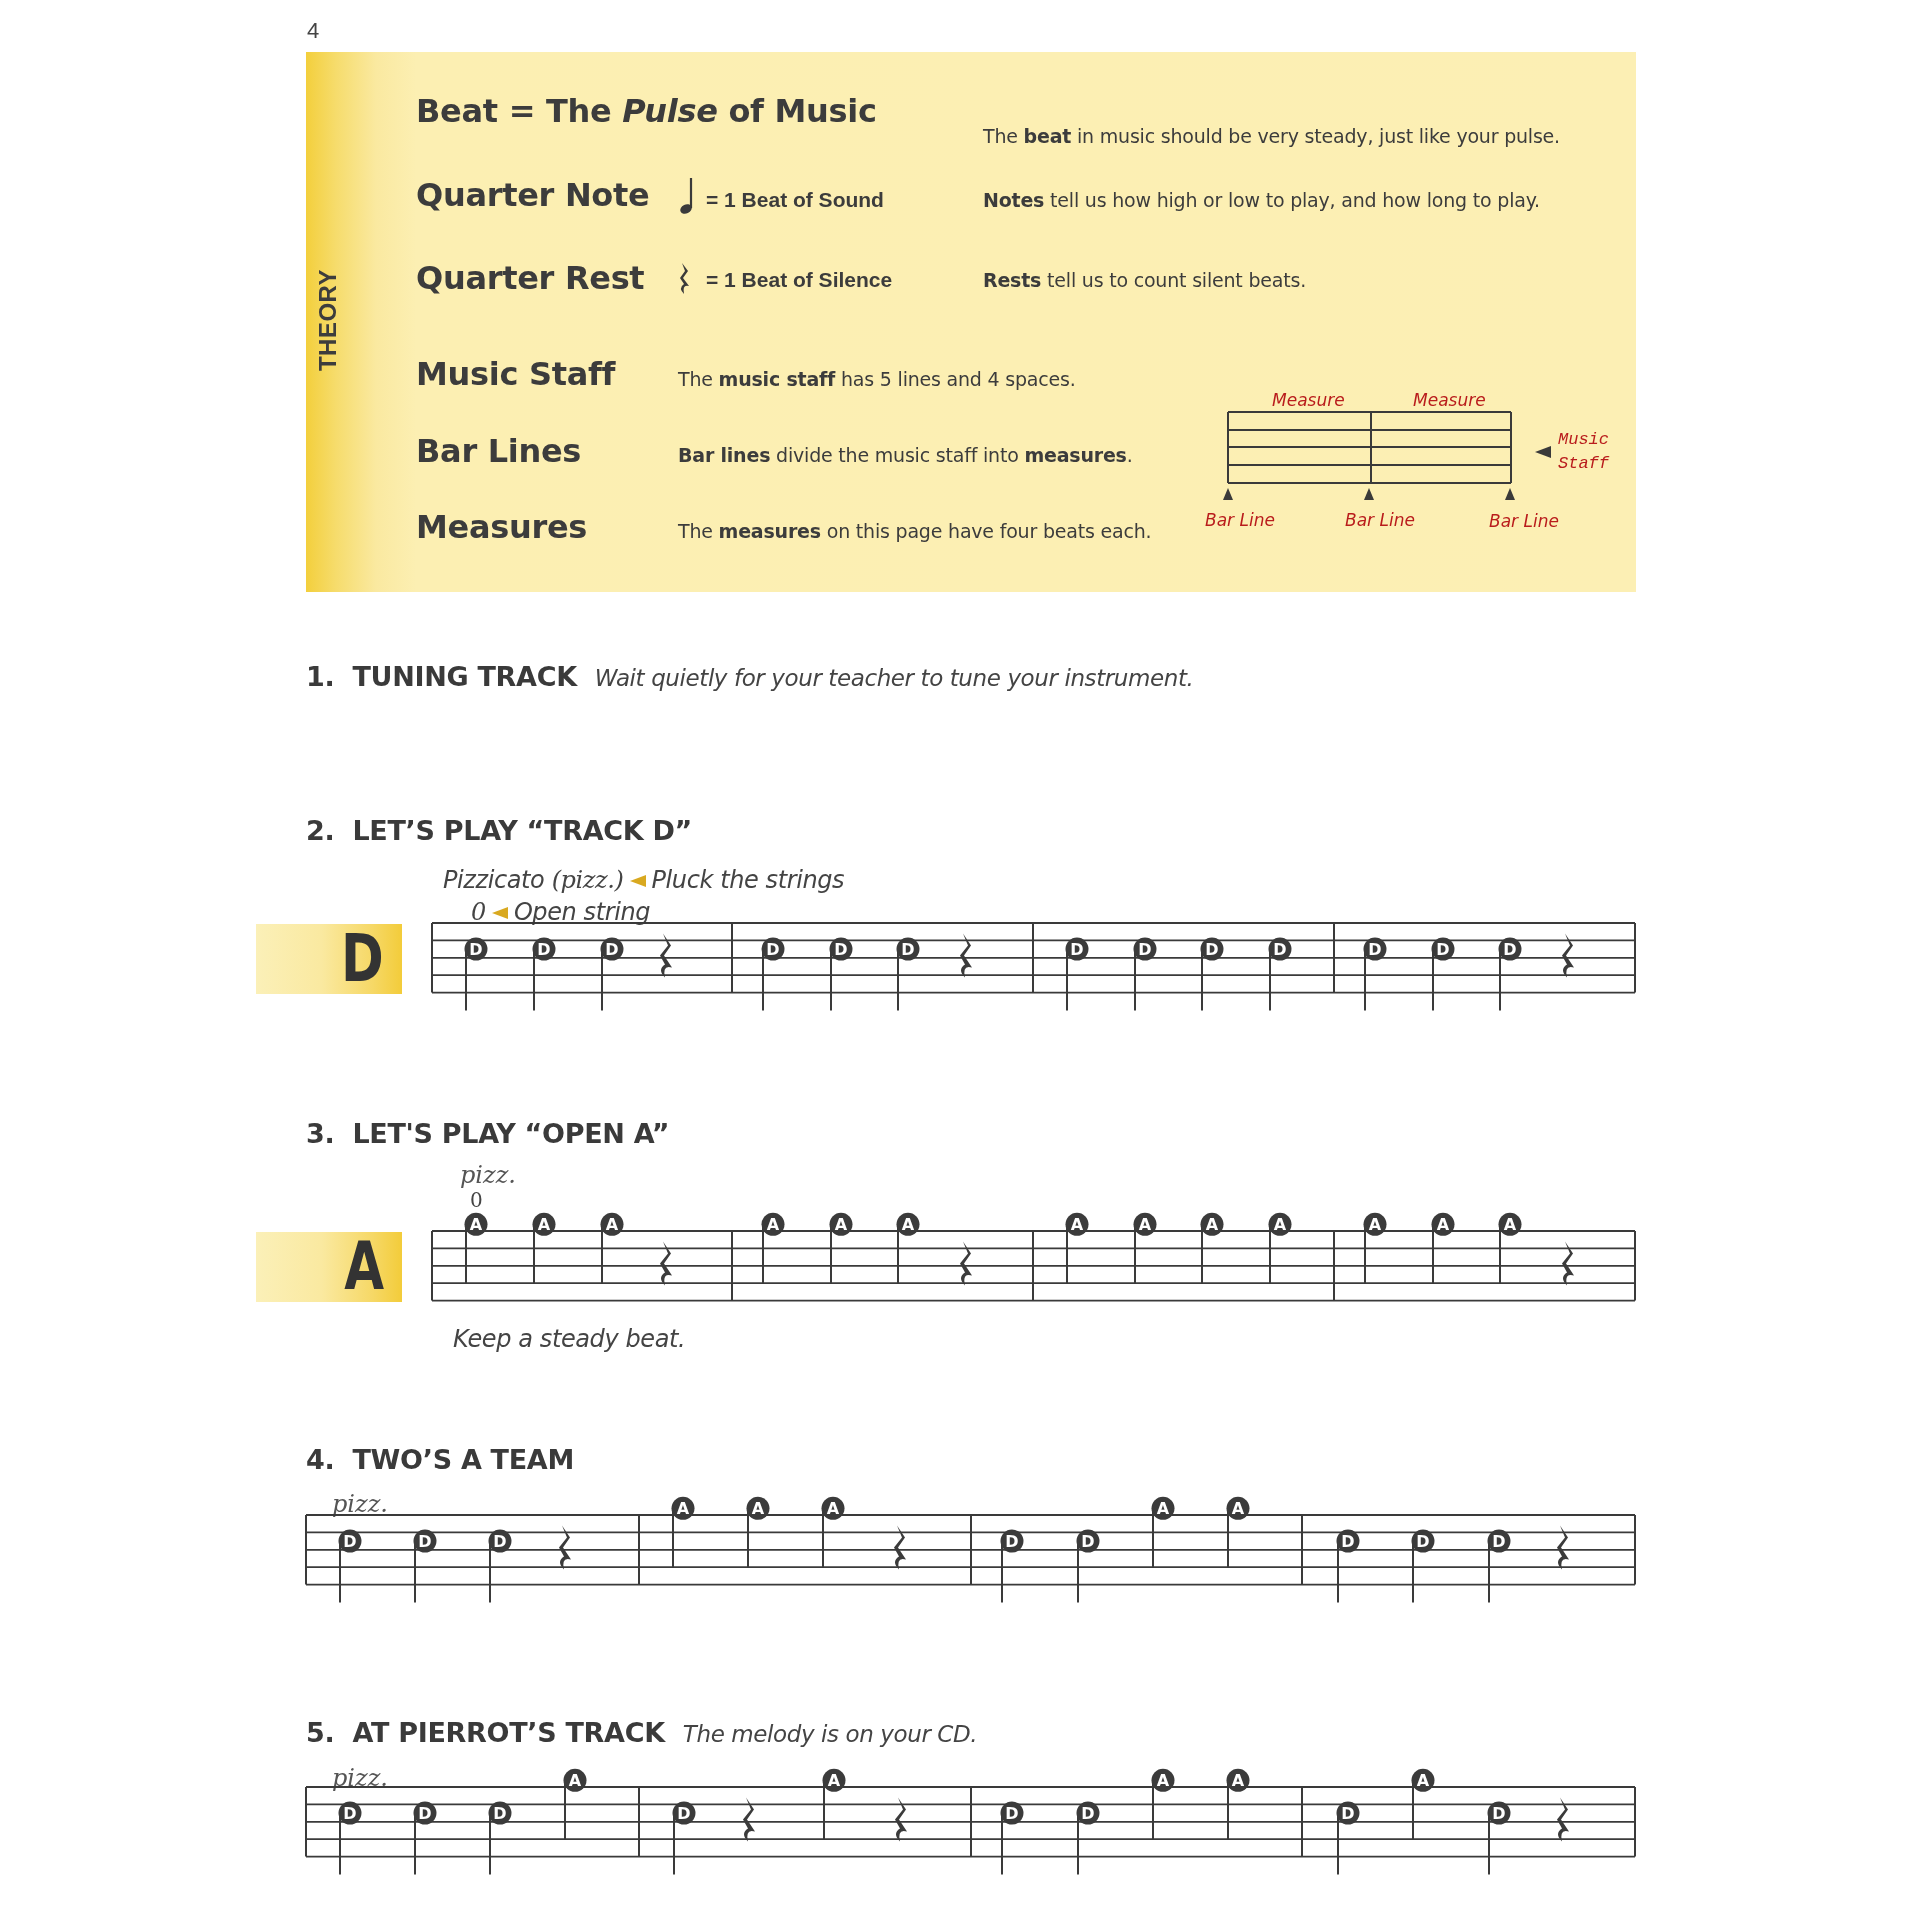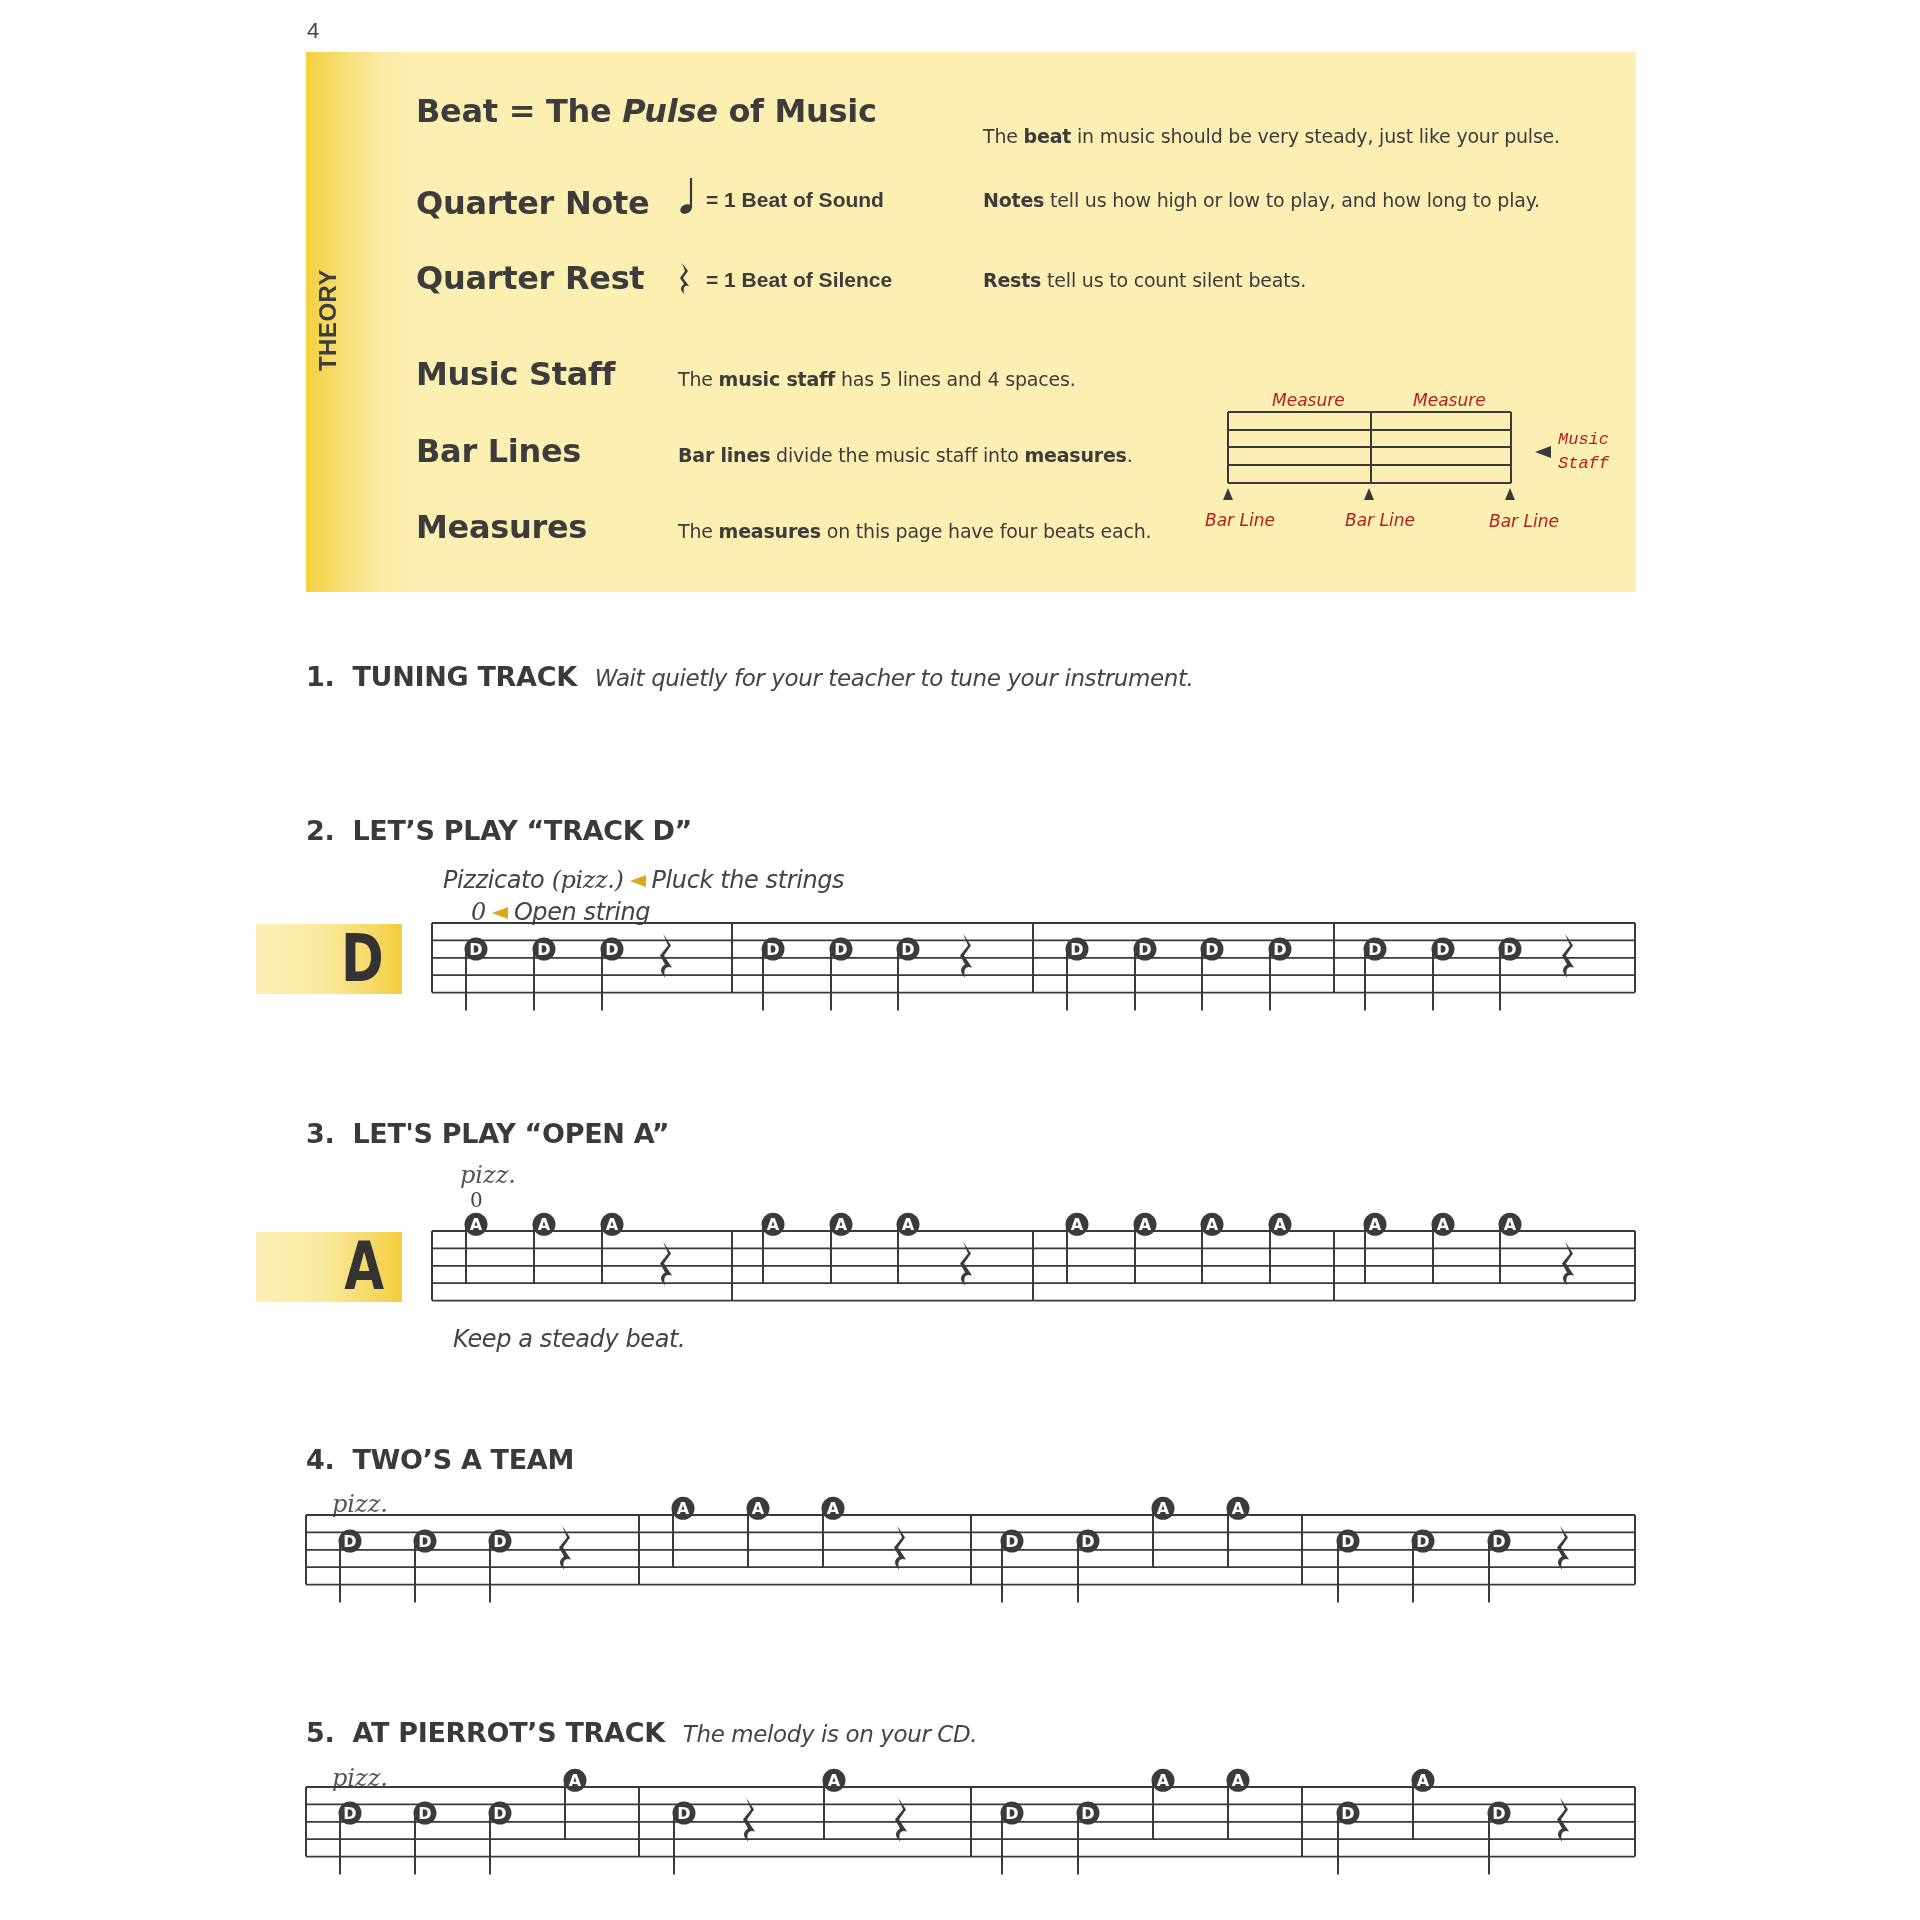--- a/index.html
+++ b/index.html
@@ -45,21 +45,21 @@
 <div class="abs page-num">4</div>
 
 <div class="abs theory-box"></div>
 <div class="abs theory-tab">
   <span>THEORY</span>
 </div>
 
 <div class="abs term" style="left:416px; top:92px;"><span>Beat = The </span><i>Pulse</i><span> of Music</span></div>
 <div class="abs desc" style="left:983px; top:106px;margin-top:19px;"><span>The </span><b>beat</b><span> in music should be very steady, just like your pulse.</span></div>
 
-<div class="abs term" style="left:416px; top:184px;">Quarter Note</div>
+<div class="abs term" style="left:416px; top:176px;">Quarter Note</div>
 <svg class="abs" style="left:678px; top:176px;" width="20" height="40">
   <line x1="13" y1="2" x2="13" y2="32" stroke="#3a3a3a" stroke-width="2.2"></line>
   <ellipse cx="8" cy="33" rx="6" ry="4.5" transform="rotate(-25 8 33)" fill="#3a3a3a"></ellipse>
 </svg>
 <div class="abs eq" style="left:706px; top:188px;">= 1 Beat of Sound</div>
 <div class="abs desc" style="left:983px; top:189px;"><b>Notes</b><span> tell us how high or low to play, and how long to play.</span></div>
 
 <div class="abs term" style="left:416px; top:259px;">Quarter Rest</div>
 <svg class="abs" style="left:676px; top:260px;" width="20" height="40">
   <path d="M6 3 L12 11 L7 18 L13 26 Q6 24 8 34 Q2 28 8 24 L4 18 L9 11 Z" fill="#3a3a3a"></path>

